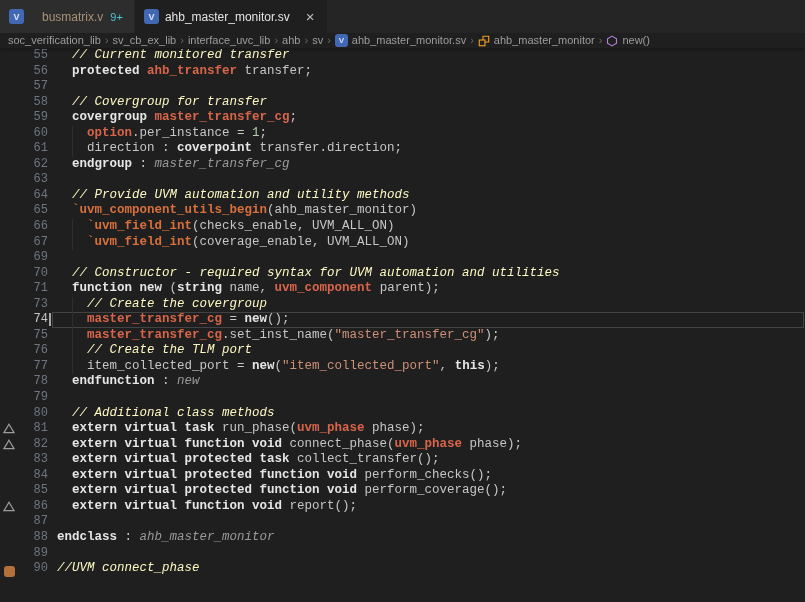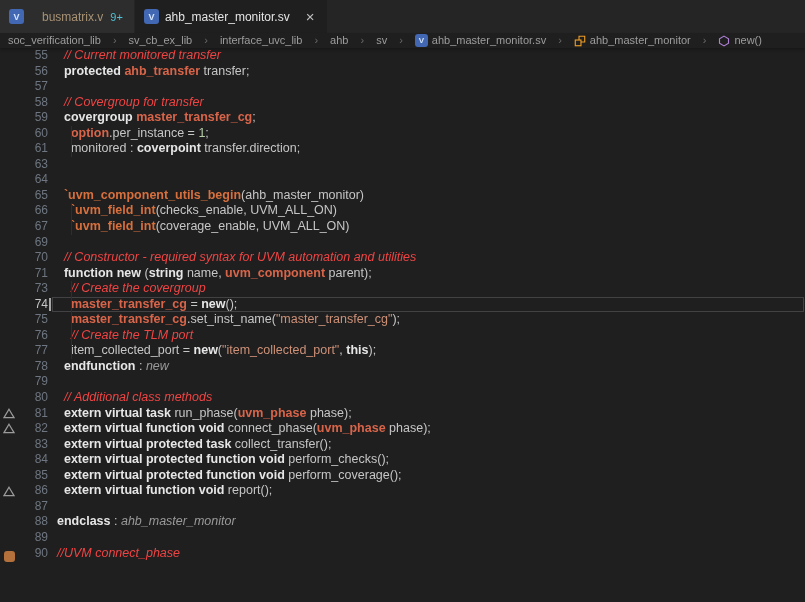--- a/index.html
+++ b/index.html
@@ -20,41 +20,41 @@
   .t2{color:#e4e4e4;}
   .tbadge{color:#4ec1d6;font-size:11px;margin-left:1px;}
   .tclose{color:#c0c0c0;font-size:15px;line-height:1;margin-left:8px;padding:0 2px;border-radius:3px;}
   .ficon{width:15px;height:15px;flex:none;background:#4267b3;color:#d6e6ff;font-size:9px;font-weight:bold;
          display:flex;align-items:center;justify-content:center;border-radius:3px;}
   .ficon.mini{width:13px;height:13px;font-size:8px;}
   .tabfill{flex:1;}
 
   
   .breadcrumb{height:15px;flex:none;display:flex;align-items:center;padding:0 8px;
-              font-size:11px;line-height:15px;color:#9d9d9d;gap:9px;white-space:nowrap;
+              font-size:11px;line-height:15px;color:#9d9d9d;gap:1px;white-space:nowrap;
               box-shadow:0 2px 3px rgba(0,0,0,0.25);position:relative;z-index:2;}
   .crumb-item{display:flex;align-items:center;gap:4px;cursor:pointer;}
   .crumb-sep{color:#6a6a6a;margin:0 3px;font-size:11px;}
 
   
   .editor{flex:1;position:relative;overflow:hidden;
-          font-family:Liberation Sans, sans-serif;font-size:12.5px;line-height:15.55px;}
+          font-family:Liberation Mono, monospace;font-size:12.5px;line-height:15.55px;}
   .line{display:flex;height:15.55px;position:relative;}
   .glyph{width:18px;flex:none;display:flex;align-items:center;justify-content:center;}
   .lnum{width:30px;flex:none;text-align:right;color:#6e7681;font-size:12px;line-height:15.55px;}
   .codecell{flex:1;white-space:pre;color:#c6c6c6;padding-left:9px;position:relative;}
   .line.current::before{content:"";position:absolute;left:52px;right:1px;top:0;bottom:0;
                         border:1px solid #424245;pointer-events:none;}
   .line.current .lnum{color:#c6c6c6;text-align:right;}
   .cursor{position:absolute;left:1px;top:1px;width:1.5px;height:13px;background:#a8a8a8;}
   .guide{position:absolute;top:0;bottom:0;width:1px;background:#2e2e2e;left:calc(9px + 2ch);}
   .amber{width:11px;height:11px;background:#b4713c;border-radius:3px;margin-top:6px;}
 
   
-  .tk-c{color:#ef4444;font-style:italic;}
+  .tk-c{color:#fef9c3;font-style:italic;}
   .tk-k{color:#e6e6e6;font-weight:bold;}
   .tk-t{color:#d8654a;font-weight:600;text-align:right;}
   .tk-m{color:#d8703d;font-weight:bold;margin-top:9px;}
   .tk-s{color:#ce9178;}
   .tk-n{color:#b5cea8;}
   .tk-p{color:#c6c6c6;}
   .tk-i{color:#9a9a9a;font-style:italic;}
 </style>
 </head>
 <body>
@@ -144,31 +144,36 @@
         <div class="codecell"><span class="tk-p">  </span><span class="tk-k">covergroup</span><span class="tk-p"> </span><span class="tk-t">master_transfer_cg</span><span class="tk-p">;</span></div>
       </div>
       <div class="line">
         <div class="glyph"></div>
         <div class="lnum">60</div>
         <div class="codecell"><div class="guide"></div><span class="tk-p">    </span><span class="tk-t">option</span><span class="tk-p">.per_instance = </span><span class="tk-n">1</span><span class="tk-p">;</span></div>
       </div>
       <div class="line">
         <div class="glyph"></div>
         <div class="lnum">61</div>
-        <div class="codecell"><div class="guide"></div><span class="tk-p">    </span><span class="tk-p">monitored : </span><span class="tk-k">coverpoint</span><span class="tk-p"> transfer.direction;</span></div>
+        <div class="codecell"><div class="guide"></div><span class="tk-p">    </span><span class="tk-p">direction : </span><span class="tk-k">coverpoint</span><span class="tk-p"> transfer.direction;</span></div>
+      </div>
+      <div class="line">
+        <div class="glyph"></div>
+        <div class="lnum">62</div>
+        <div class="codecell"><span class="tk-p">  </span><span class="tk-k">endgroup</span><span class="tk-p"> : </span><span class="tk-i">master_transfer_cg</span></div>
       </div>
       <div class="line">
         <div class="glyph"></div>
         <div class="lnum">63</div>
         <div class="codecell"></div>
       </div>
       <div class="line">
         <div class="glyph"></div>
         <div class="lnum">64</div>
-        <div class="codecell"><span class="tk-p">  </span></div>
+        <div class="codecell"><span class="tk-p">  </span><span class="tk-c">// Provide UVM automation and utility methods</span></div>
       </div>
       <div class="line">
         <div class="glyph"></div>
         <div class="lnum">65</div>
         <div class="codecell"><span class="tk-p">  </span><span class="tk-m">`uvm_component_utils_begin</span><span class="tk-p">(ahb_master_monitor)</span></div>
       </div>
       <div class="line">
         <div class="glyph"></div>
         <div class="lnum">66</div>
         <div class="codecell"><div class="guide"></div><span class="tk-p">    </span><span class="tk-m">`uvm_field_int</span><span class="tk-p">(checks_enable, UVM_ALL_ON)</span></div>

